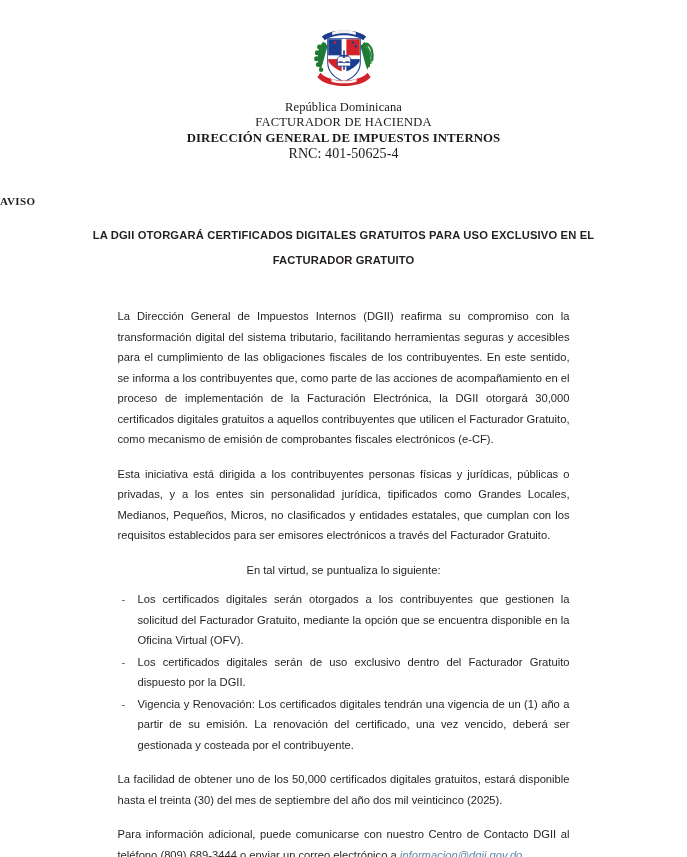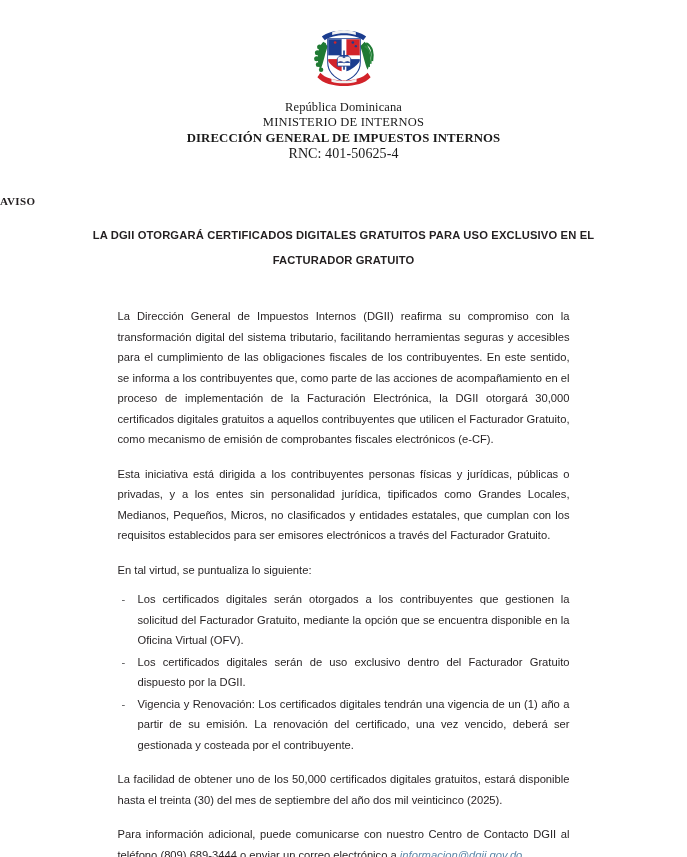--- a/index.html
+++ b/index.html
@@ -89,21 +89,21 @@
     padding-top: 16px;
   }
   p.para {
     text-align: justify;
     font-size: 11.2px;
     line-height: 20.5px;
     margin: 0 0 14px 0;
     color: #231f20;
   }
   .lead-in {
-    text-align: left;
+    text-align: center;
     font-size: 11.2px;
     line-height: 20.5px;
     margin: 0 0 9px 0;
   }
 
   ul.points {
     list-style: none;
     margin: 0 0 14px 0;
     padding: 0;
   }
@@ -176,21 +176,21 @@
       <circle cx="34" cy="30" r="1.6" fill="#1b3d8f"></circle>
       <circle cx="66" cy="30" r="1.6" fill="#1b3d8f"></circle>
 
       <path d="M18 66 C30 80, 70 80, 82 66 L86 72 C72 88, 28 88, 14 72 Z" fill="#d2232a"></path>
       <path d="M33 74 C42 78, 58 78, 67 74 L67 78 C58 81, 42 81, 33 78 Z" fill="#f2f2f2"></path>
     </svg>
   </div>
 
   <div class="org-block">
     <div class="org-line1">República Dominicana</div>
-    <div class="org-line2">MINISTERIO DE INTERNOS</div>
+    <div class="org-line2">FACTURADOR DE HACIENDA</div>
     <div class="org-line3">DIRECCIÓN GENERAL DE IMPUESTOS INTERNOS</div>
     <div class="org-line4">RNC: 401-50625-4</div>
   </div>
 
   <div class="notice-label">AVISO</div>
   <div class="notice-title">LA DGII OTORGARÁ CERTIFICADOS DIGITALES GRATUITOS PARA USO EXCLUSIVO EN EL FACTURADOR GRATUITO</div>
 
   <div class="body-area">
 
     <p class="para">La Dirección General de Impuestos Internos (DGII) reafirma su compromiso con la transformación digital del sistema tributario, facilitando herramientas seguras y accesibles para el cumplimiento de las obligaciones fiscales de los contribuyentes. En este sentido, se informa a los contribuyentes que, como parte de las acciones de acompañamiento en el proceso de implementación de la Facturación Electrónica, la DGII otorgará 30,000 certificados digitales gratuitos a aquellos contribuyentes que utilicen el Facturador Gratuito, como mecanismo de emisión de comprobantes fiscales electrónicos (e-CF).</p>

